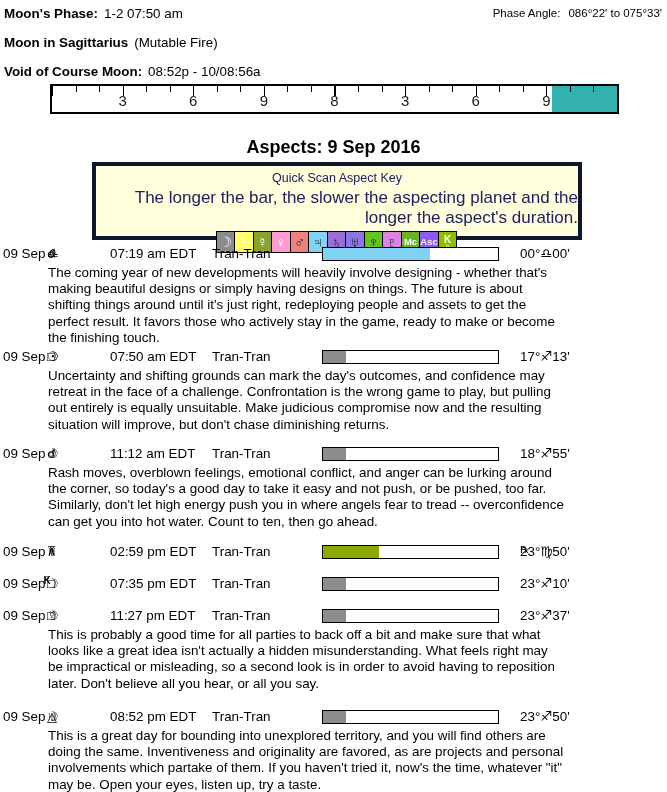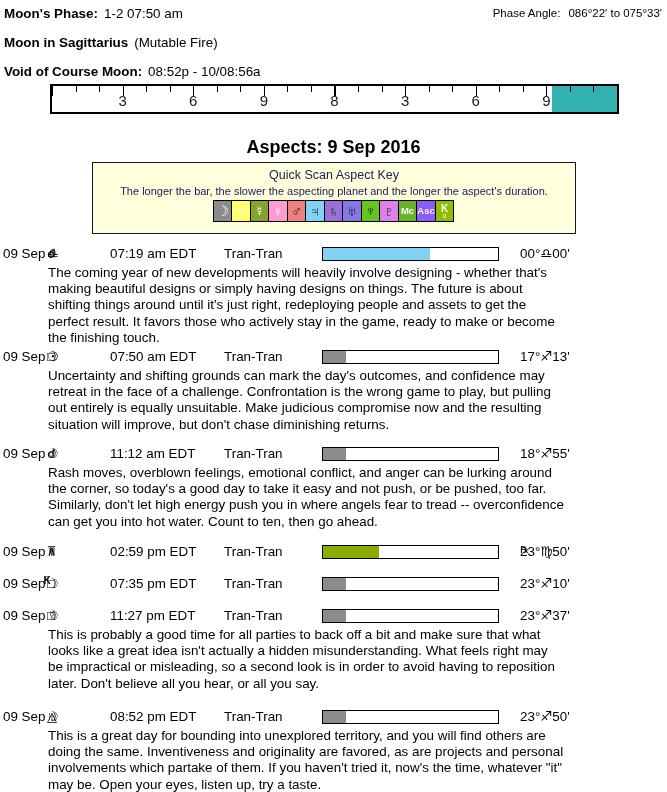--- a/index.html
+++ b/index.html
@@ -24,43 +24,43 @@
   .ticks-min{position:absolute;top:0;left:0;right:0;height:6px;
     background:repeating-linear-gradient(to right,#000 0,#000 1px,transparent 1px,transparent calc(100%/24));}
   .ticks-maj{position:absolute;top:0;left:0;right:0;height:10px;
     background:repeating-linear-gradient(to right,#000 0,#000 1px,transparent 1px,transparent 12.5%);}
   .rlab{position:absolute;top:6px;transform:translateX(-50%);font-size:15px;color:#1a1a1a;}
 
   
   .aspects-title{top:137px;left:0;width:100%;text-align:center;font-weight:bold;font-size:18px;}
 
   
-  .keybox{left:92px;top:162px;width:482px;height:70px;background:#ffffdb;border:1px solid #0f172a;
+  .keybox{left:92px;top:162px;width:482px;height:70px;background:#ffffdb;border:4px solid #0f172a;
     text-align:center;color:#202060;}
   .key-title{margin-top:5px;font-size:12.5px;}
-  .key-sub{margin-top:3px;font-size:11px;}
+  .key-sub{margin-top:3px;font-size:17px;text-align:right;}
   .key-cells{margin-top:3px;display:flex;justify-content:center;}
   .kcell{width:17.5px;height:20px;border:1px solid #000;margin-left:-1px;
     display:flex;align-items:center;justify-content:center;font-size:14px;line-height:1;}
   .kcell.small{font-size:9.5px;font-weight:bold;}
 
   
   .chiron{display:inline-flex;flex-direction:column;align-items:center;line-height:1;}
   .chiron .ch-k{font-size:10px;font-weight:bold;}
   .chiron .ch-o{font-size:7px;margin-top:-2px;}
   .r-glyphs .chiron .ch-k{color:#000;}
 
   
   .row{left:0;width:570px;}
   .r-line{position:relative;height:17px;}
   .r-line span{position:absolute;white-space:nowrap;}
   .r-date{left:3px;}
   .r-glyphs{left:47px;display:flex;gap:5px;font-size:13px;}
   .r-time{left:110px;}
-  .r-type{left:224px;}
+  .r-type{left:212px;}
   .r-bar{left:322px;top:1px;width:175px;height:12px;border:1px solid #000;background:#fff;}
   .r-fill{position:absolute;left:0;top:0;bottom:0;}
   .r-val{left:520px;}
   .retro{font-size:10px;}
   .r-para{margin:2px 6px 0 48px;line-height:16.2px;}
 </style>
 </head>
 <body>
 
 <div class="abs hline" style="top:6px">

